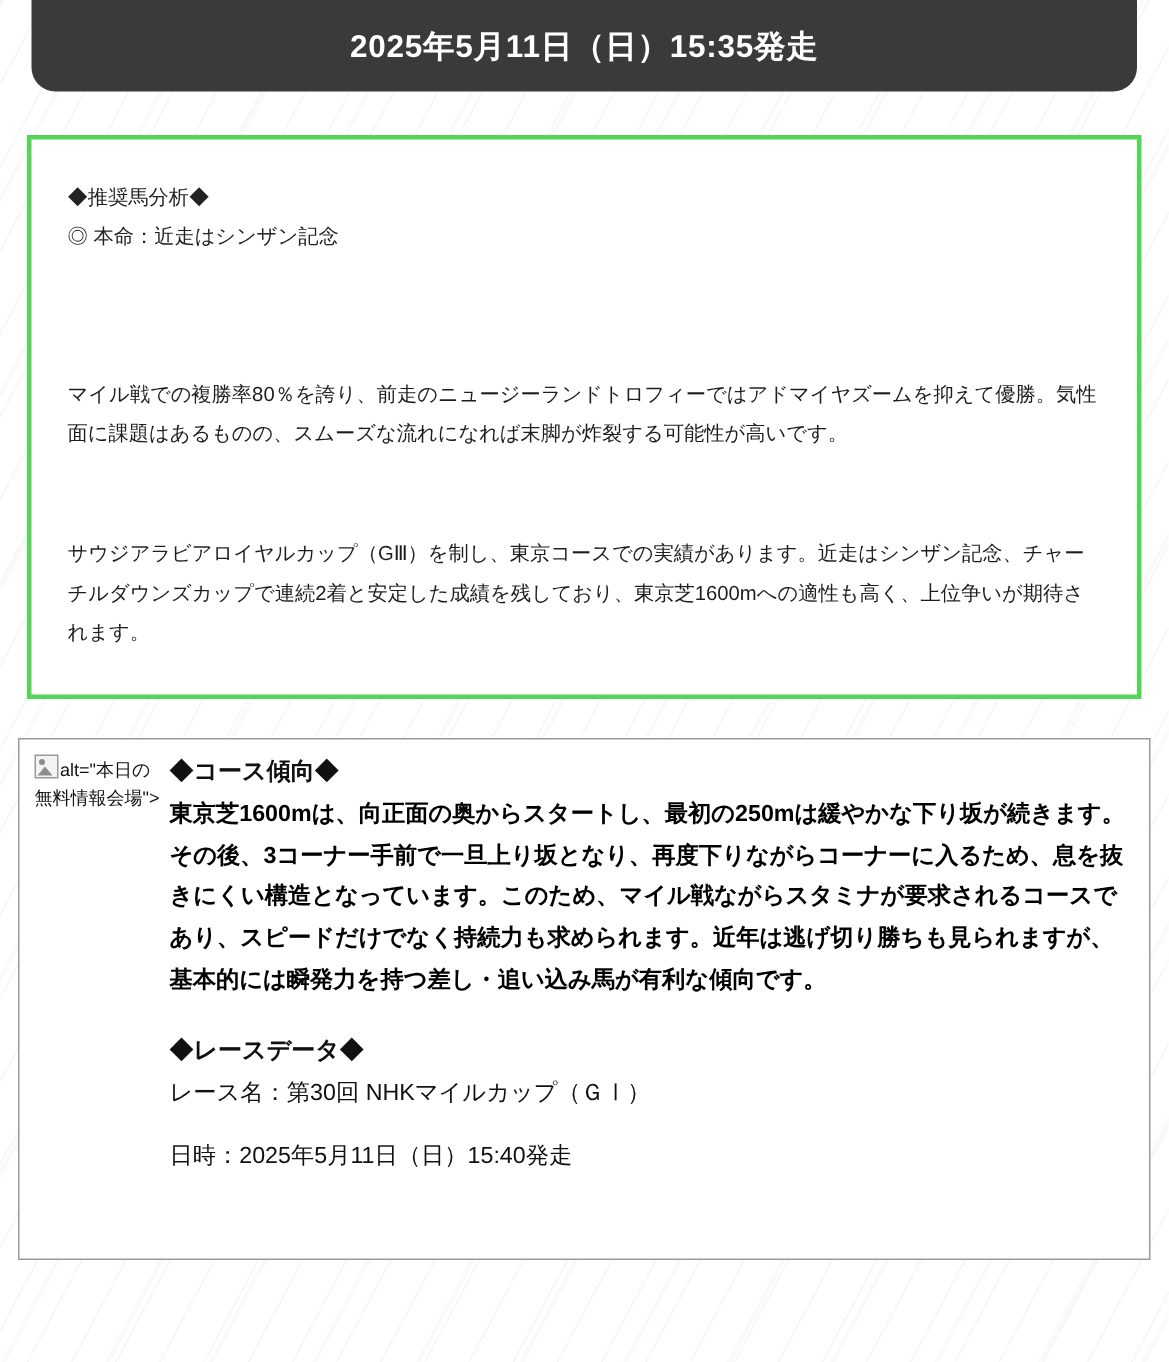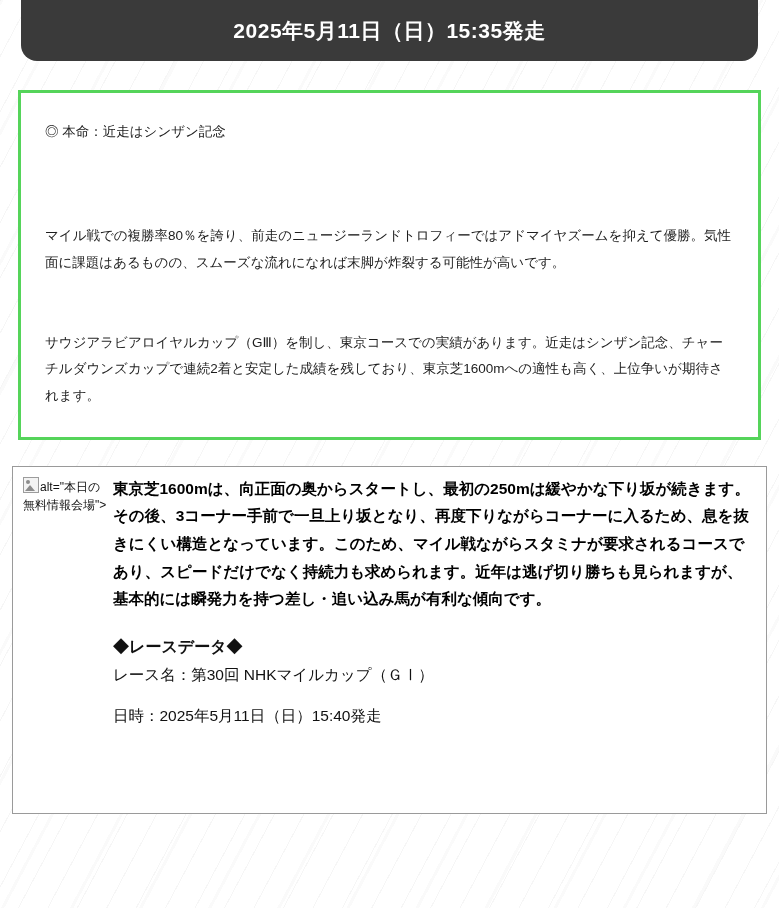--- a/index.html
+++ b/index.html
@@ -165,33 +165,35 @@
 
 <div class="bg-texture"></div>
 
 <div class="page">
 
   <div class="header-band">
     <div class="header-title">2025年5月11日（日）15:35発走</div>
   </div>
 
   <div class="analysis-card">
+    <div class="sec-head">◆推奨馬分析◆</div>
     <div class="pick-line">◎ 本命：近走はシンザン記念</div>
     <div class="gap-md"></div>
     <div class="gap-lg"></div>
     <div class="gap-md"></div>
     <p>マイル戦での複勝率80％を誇り、前走のニュージーランドトロフィーではアドマイヤズームを抑えて優勝。気性面に課題はあるものの、スムーズな流れになれば末脚が炸裂する可能性が高いです。</p>
     <div class="gap-lg"></div>
     <div class="gap-md"></div>
     <p>サウジアラビアロイヤルカップ（GⅢ）を制し、東京コースでの実績があります。近走はシンザン記念、チャーチルダウンズカップで連続2着と安定した成績を残しており、東京芝1600mへの適性も高く、上位争いが期待されます。</p>
   </div>
 
   <div class="info-wrap">
     <div class="broken-img"><span class="ph"></span><span>alt="本日の無料情報会場"&gt;</span></div>
     <div class="info-body">
+      <div class="b-head">◆コース傾向◆</div>
       <div class="b-text">東京芝1600mは、向正面の奥からスタートし、最初の250mは緩やかな下り坂が続きます。その後、3コーナー手前で一旦上り坂となり、再度下りながらコーナーに入るため、息を抜きにくい構造となっています。このため、マイル戦ながらスタミナが要求されるコースであり、スピードだけでなく持続力も求められます。近年は逃げ切り勝ちも見られますが、基本的には瞬発力を持つ差し・追い込み馬が有利な傾向です。</div>
       <div class="sp-20"></div>
       <div class="b-head">◆レースデータ◆</div>
       <div class="b-item">レース名：第30回 NHKマイルカップ（ＧⅠ）</div>
       <div class="sp-14"></div>
       <div class="b-item">日時：2025年5月11日（日）15:40発走</div>
 
     </div>
   </div>
 

